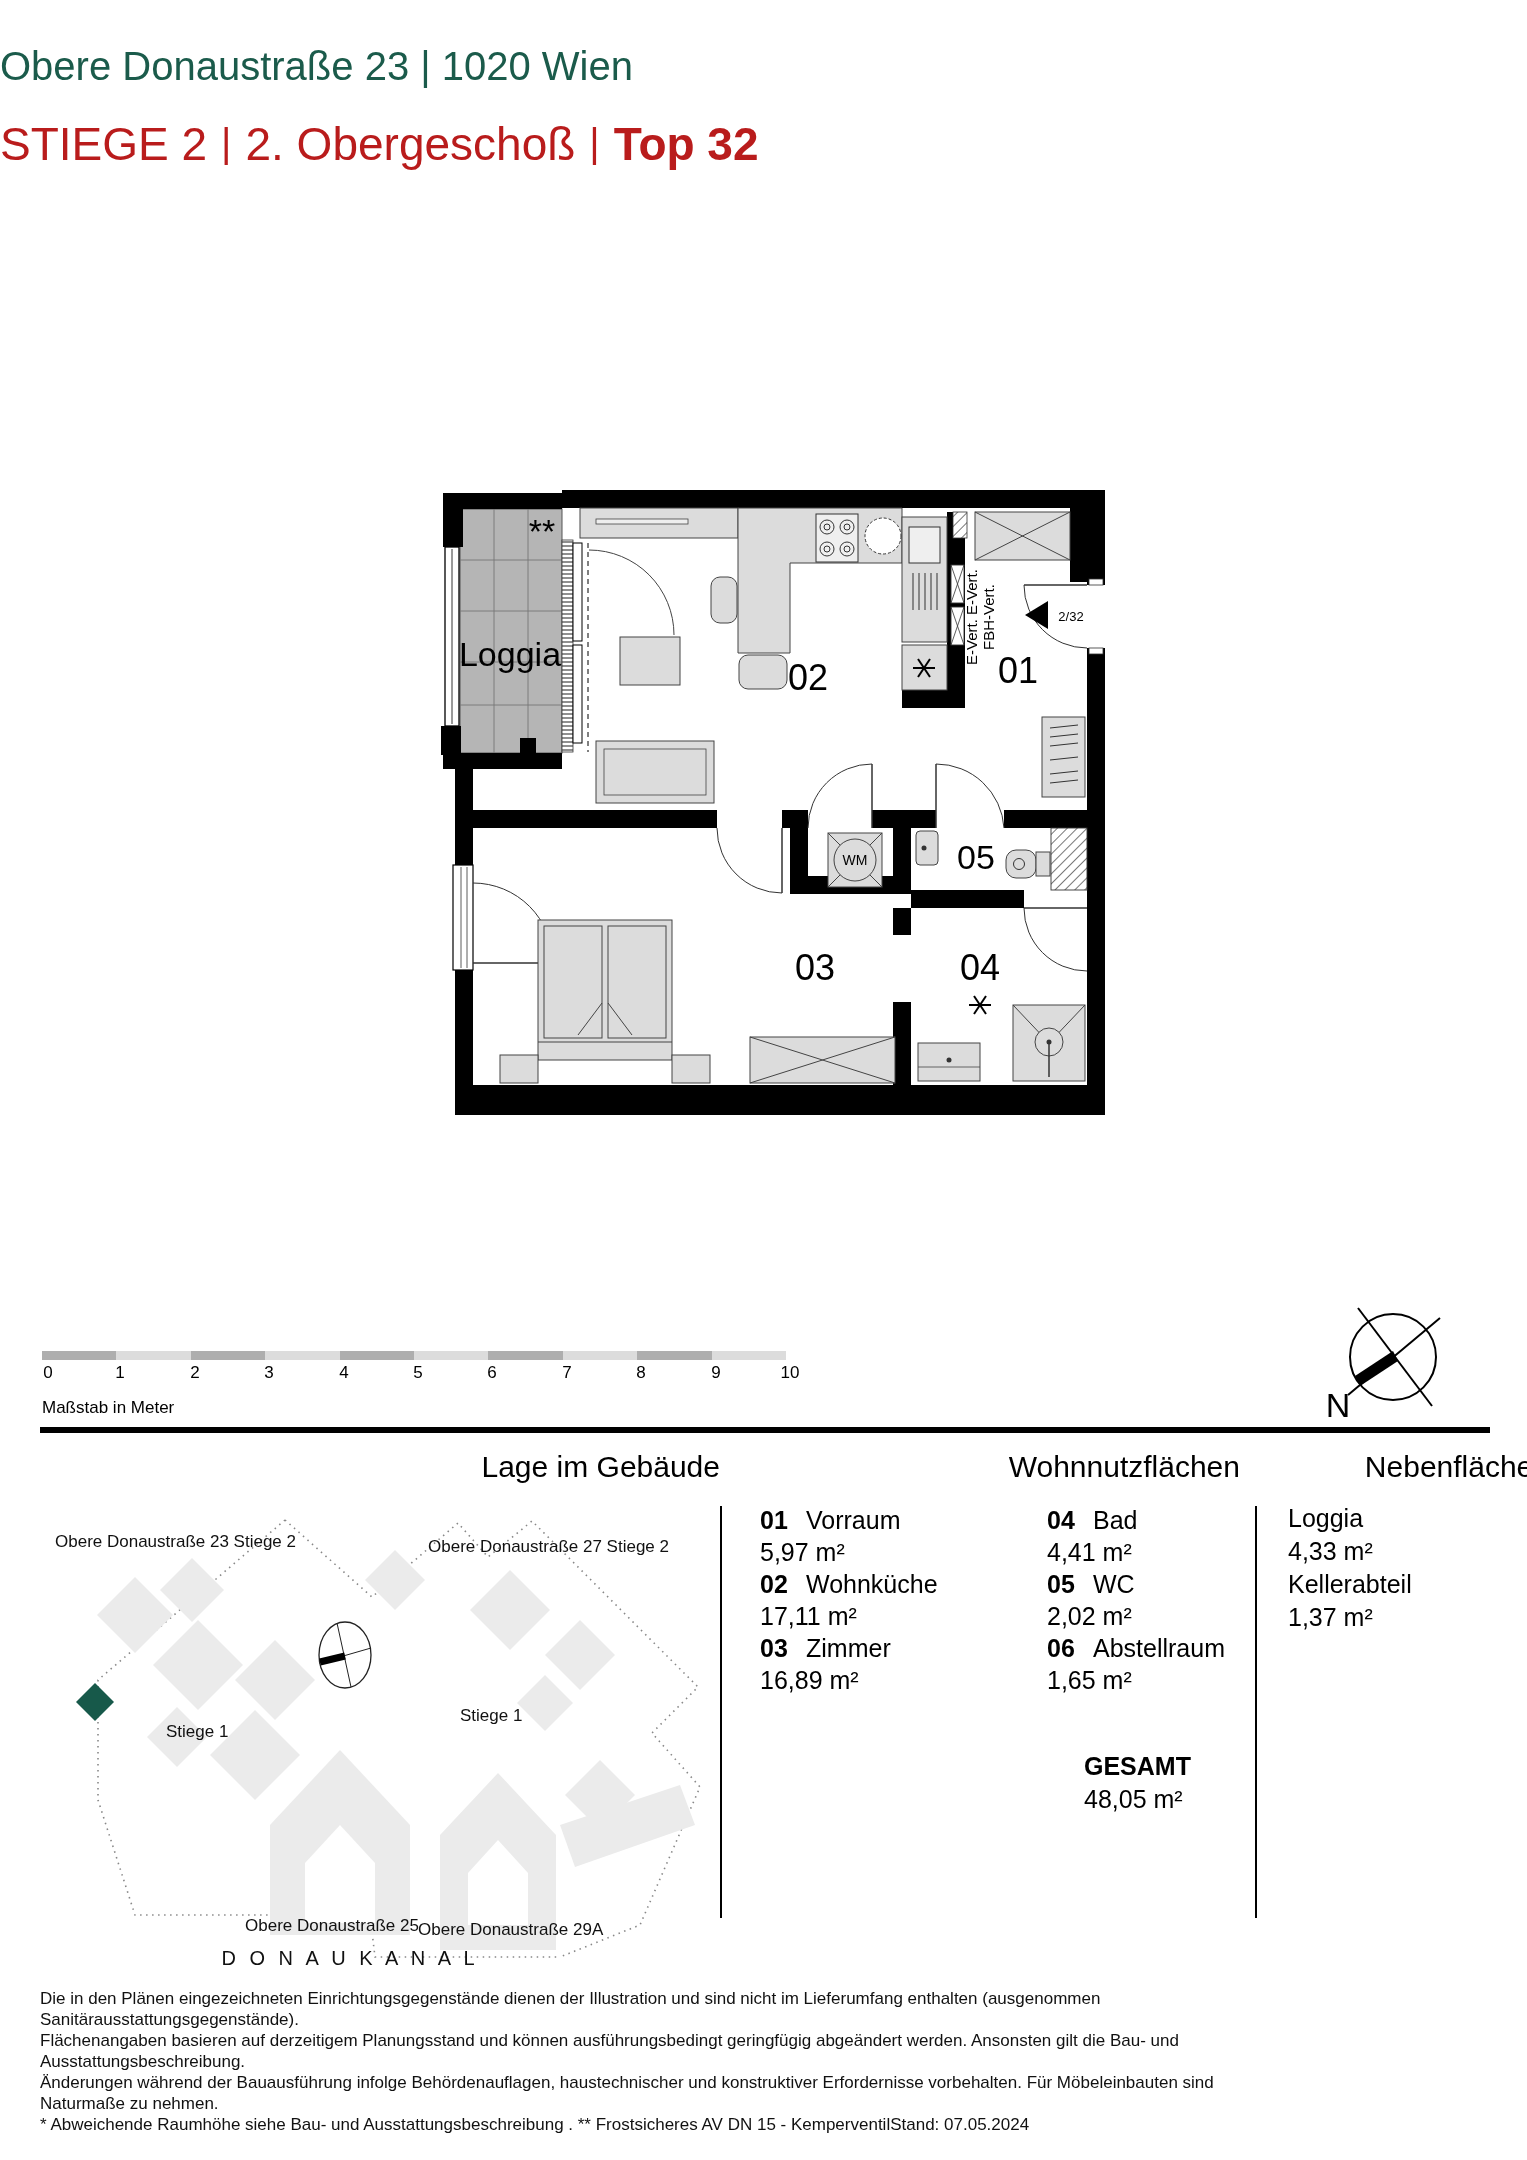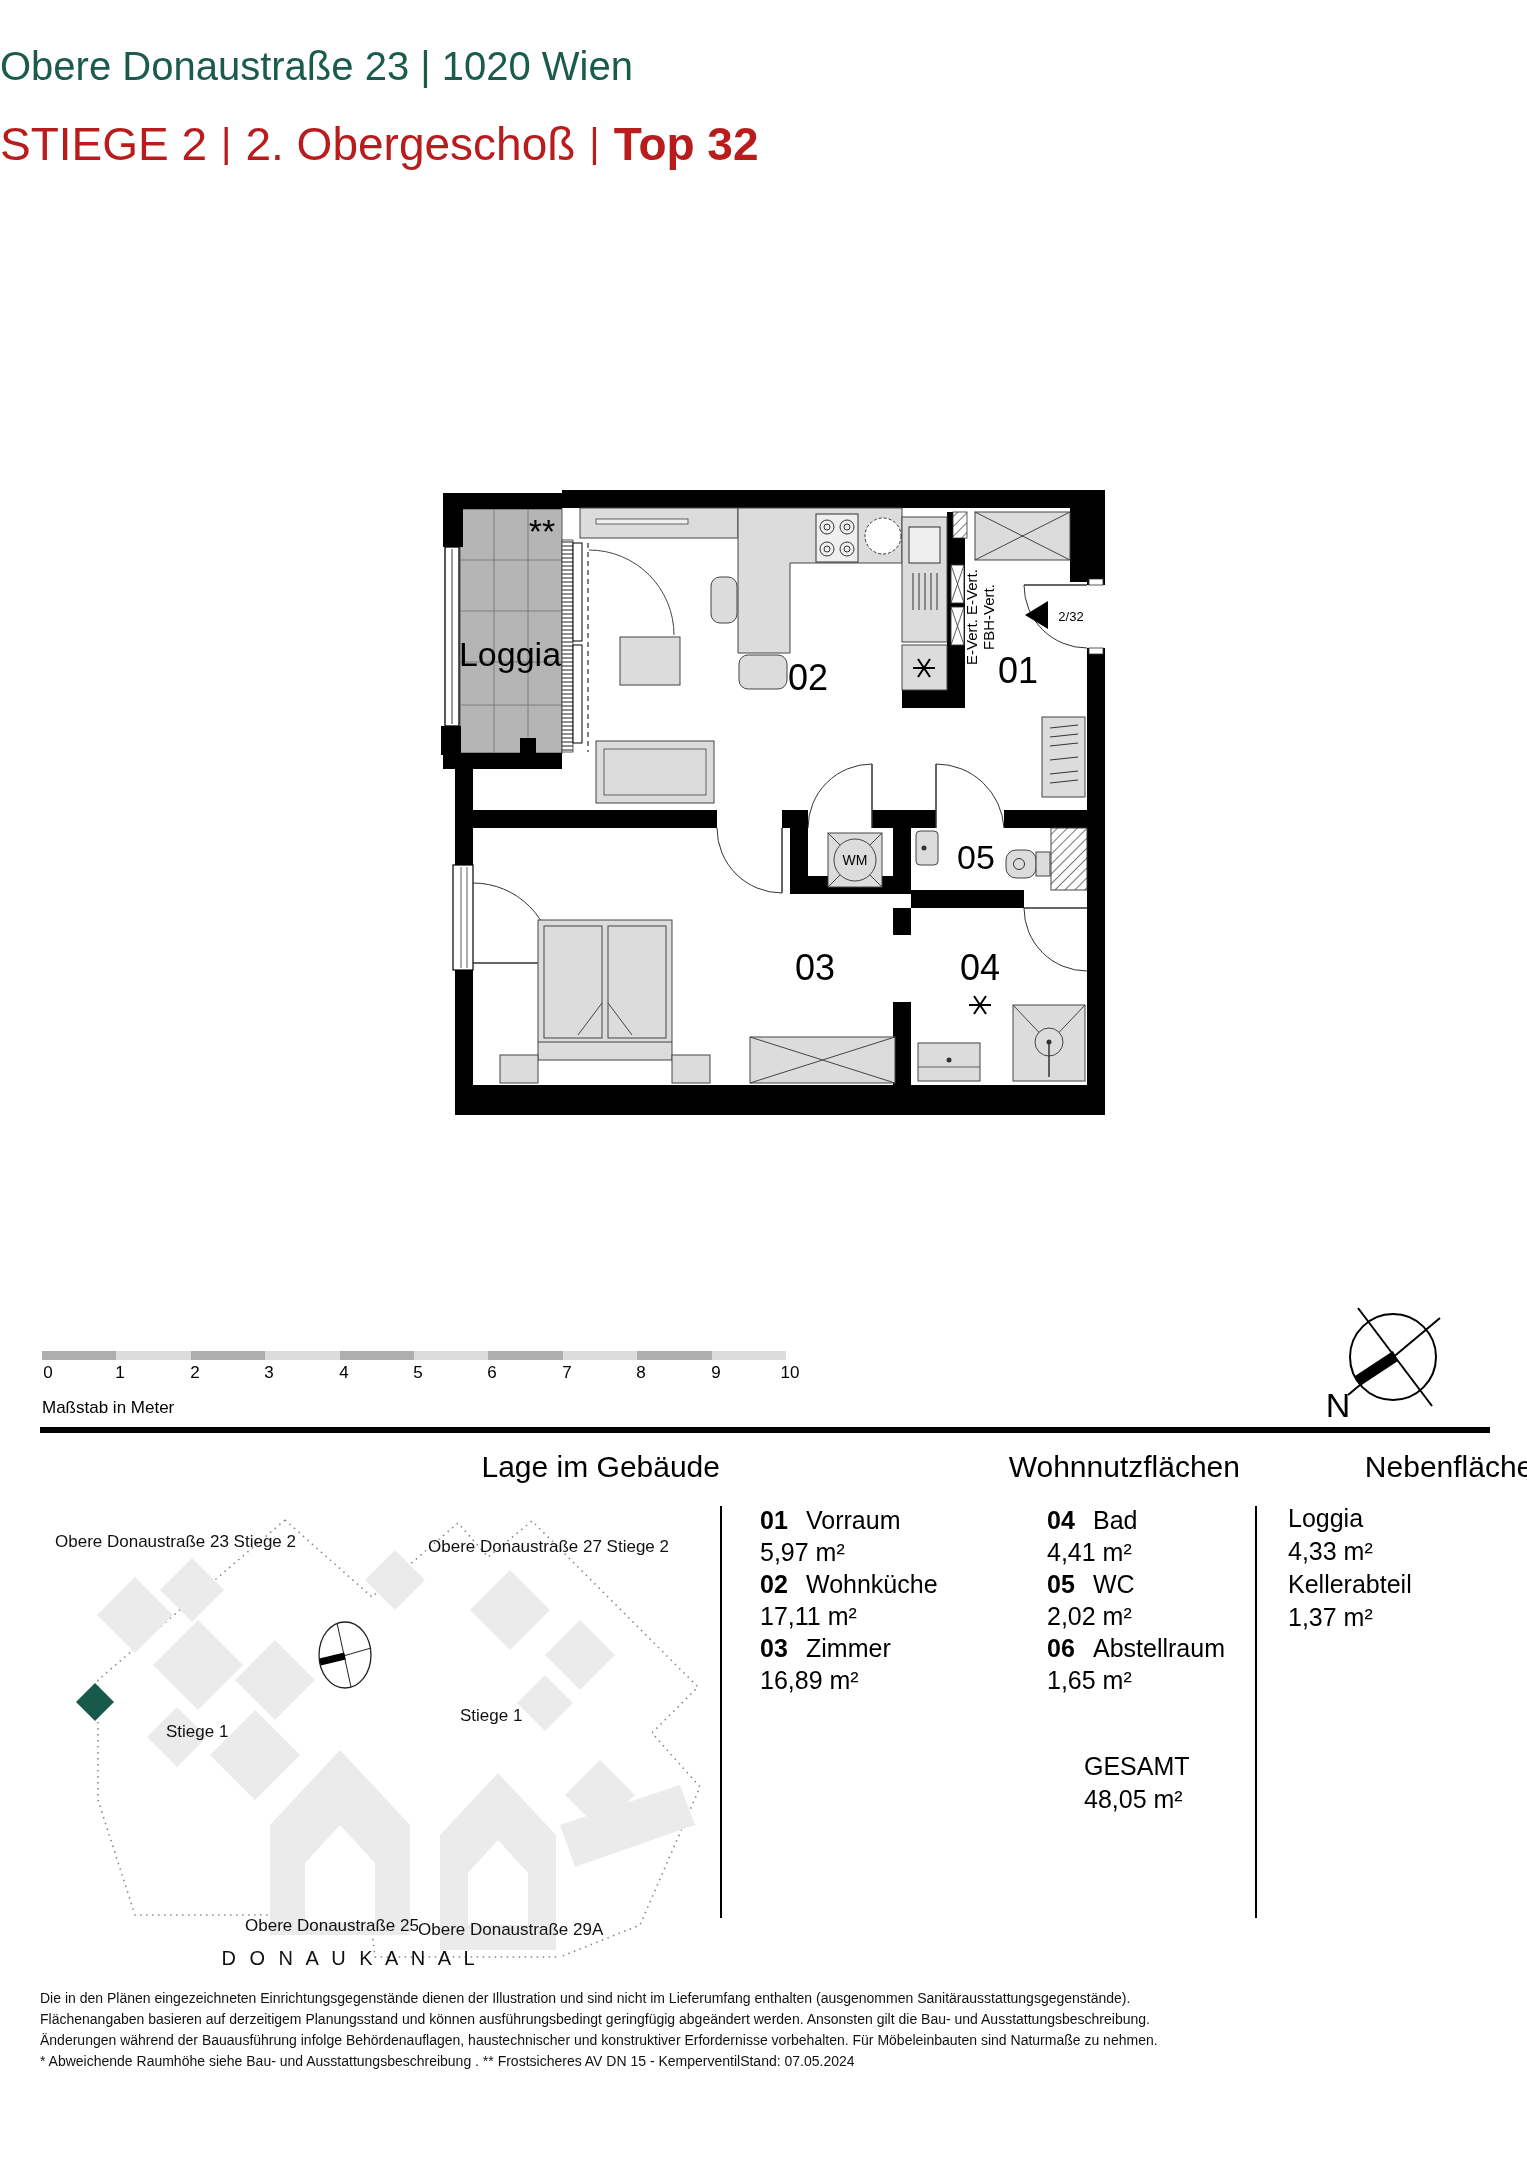--- a/index.html
+++ b/index.html
@@ -22,24 +22,24 @@
   
   .hrule{left:40px;top:1427px;width:1450px;height:6px;background:#000}
   .vrule{width:2px;height:412px;background:#000;top:1506px}
   
   .sec-title{top:1450px;font-size:30px;text-align:right}
   
   .room-col{top:1504px;font-size:25px;line-height:32px}
   .re{display:flex}
   .re .no{font-weight:bold;width:46px}
   .total{top:1750px;font-size:25px;line-height:33px}
-  .total .tl{font-weight:normal}
+  .total .tl{font-weight:bold}
   .side-col{top:1502px;font-size:25px;line-height:33px}
   
-  .footer{left:40px;top:1988px;width:1190px;font-size:14px;line-height:21px;color:#111}
+  .footer{left:40px;top:1988px;width:1190px;font-size:17px;line-height:21px;color:#111}
   .f4{display:flex;}
   svg text{font-family:"Liberation Sans",sans-serif}
 </style>
 </head>
 <body>
 
 <div class="abs hdr">
   <div class="hdr-line1">Obere Donaustraße 23 | 1020 Wien</div>
   <div class="hdr-line2">
     <span>STIEGE 2</span><span class="sep">|</span><span>2. Obergeschoß</span><span class="sep">|</span><span class="bold">Top 32</span>

